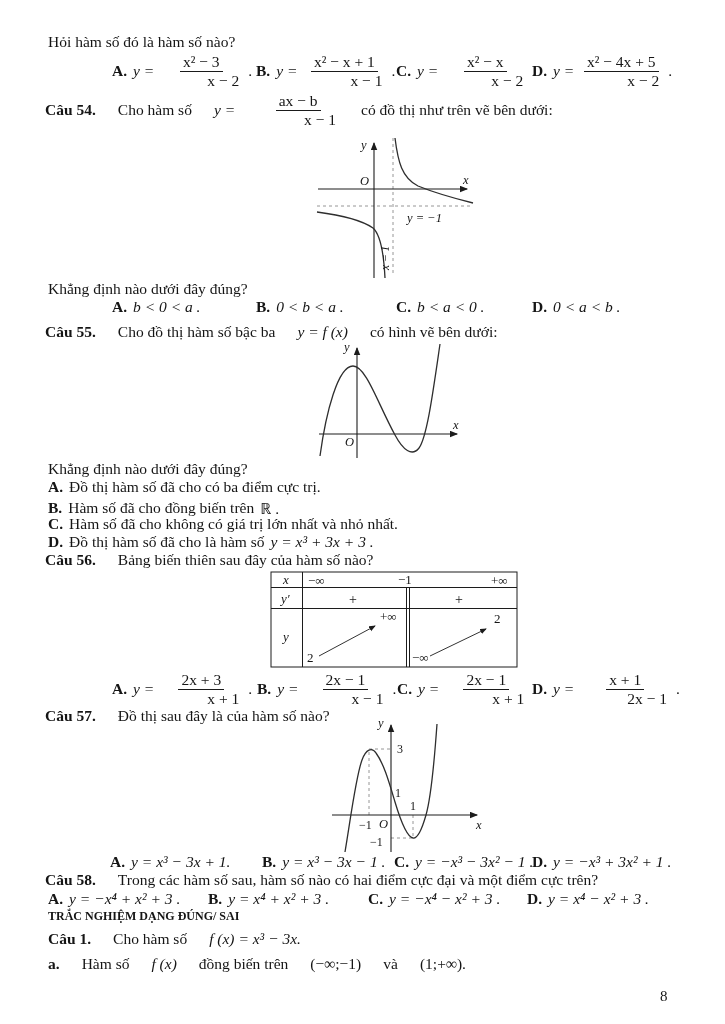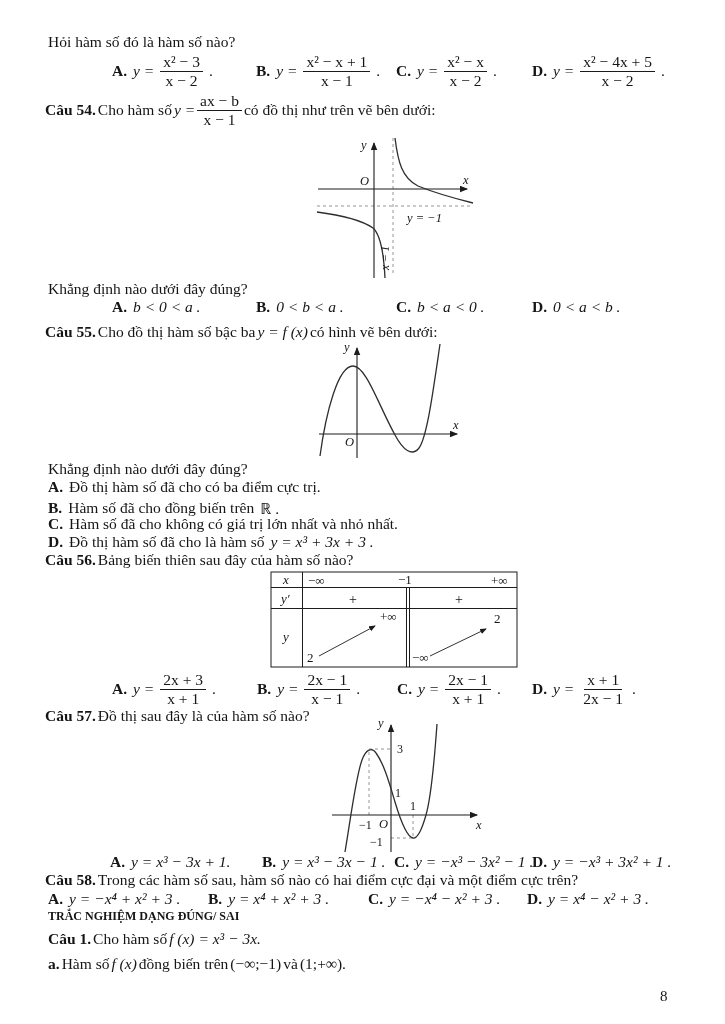--- a/index.html
+++ b/index.html
@@ -1,26 +1,26 @@
 <!DOCTYPE html>
 <html><head>
 <meta charset="utf-8">
 <style>
   html,body{margin:0;padding:0;background:#fff;}
   .page{position:relative;width:725px;height:1024px;background:#ffffff;
         font-family:"Liberation Serif",serif;font-size:15.5px;color:#151515;overflow:hidden;}
   .abs{position:absolute;white-space:nowrap;}
-  .row{display:flex;align-items:center;gap:2px;}
+  .row{display:flex;align-items:center;gap:22px;}
   .b{font-weight:bold;}
   .it{font-style:italic;}
   .opt{display:flex;align-items:center;gap:6px;}
   .frac{display:inline-flex;flex-direction:column;align-items:center;line-height:1.15;
         text-align:center;}
   .frac .fn{border-bottom:1px solid #1a1a1a;padding:0 3px;}
-  .frac .fd{padding:0 3px;}
+  .frac .fd{padding:0 3px;margin-left:44px;}
   .heading{font-weight:bold;font-size:12px;}
   svg text{font-family:"Liberation Serif",serif;fill:#151515;}
   .gl{font-style:italic;}
   .axis{stroke:#1c1c1c;stroke-width:1.1;fill:none;}
   .curve{stroke:#2e2e2e;stroke-width:1.3;fill:none;}
   .dash{stroke:#8a8a8a;stroke-width:0.9;stroke-dasharray:3 3;fill:none;}
   .tline{stroke:#1c1c1c;stroke-width:1;fill:none;}
   .arrowline{stroke:#1c1c1c;stroke-width:0.9;fill:none;}
   .pageno{font-size:15px;}
 </style>

